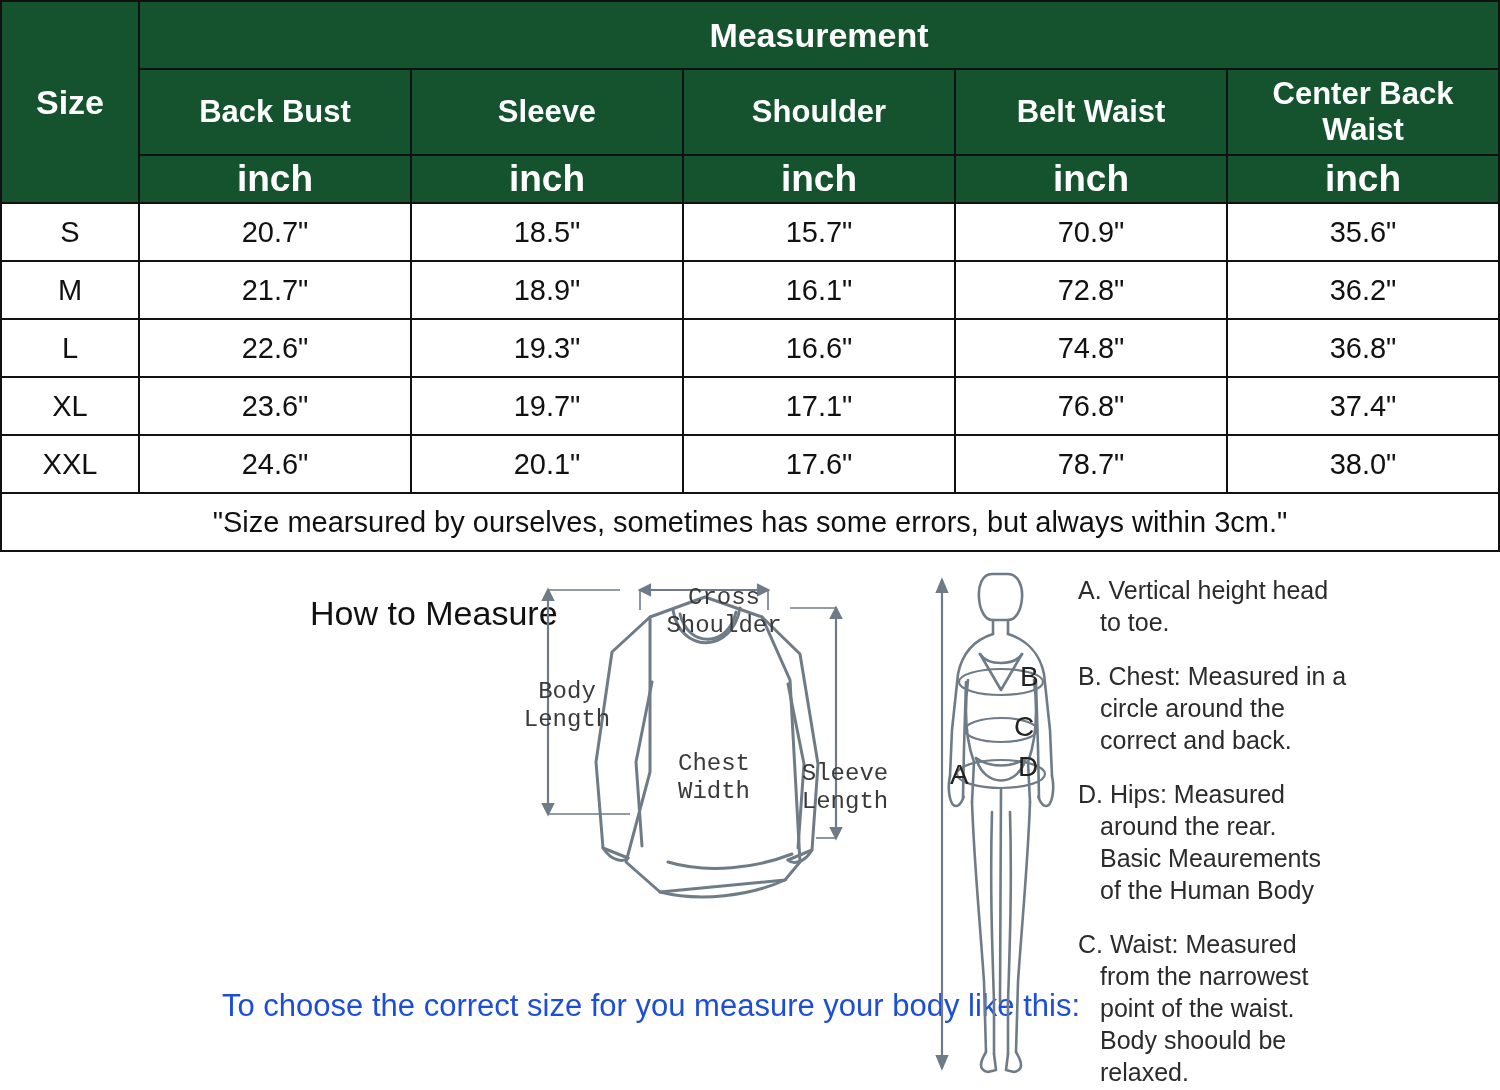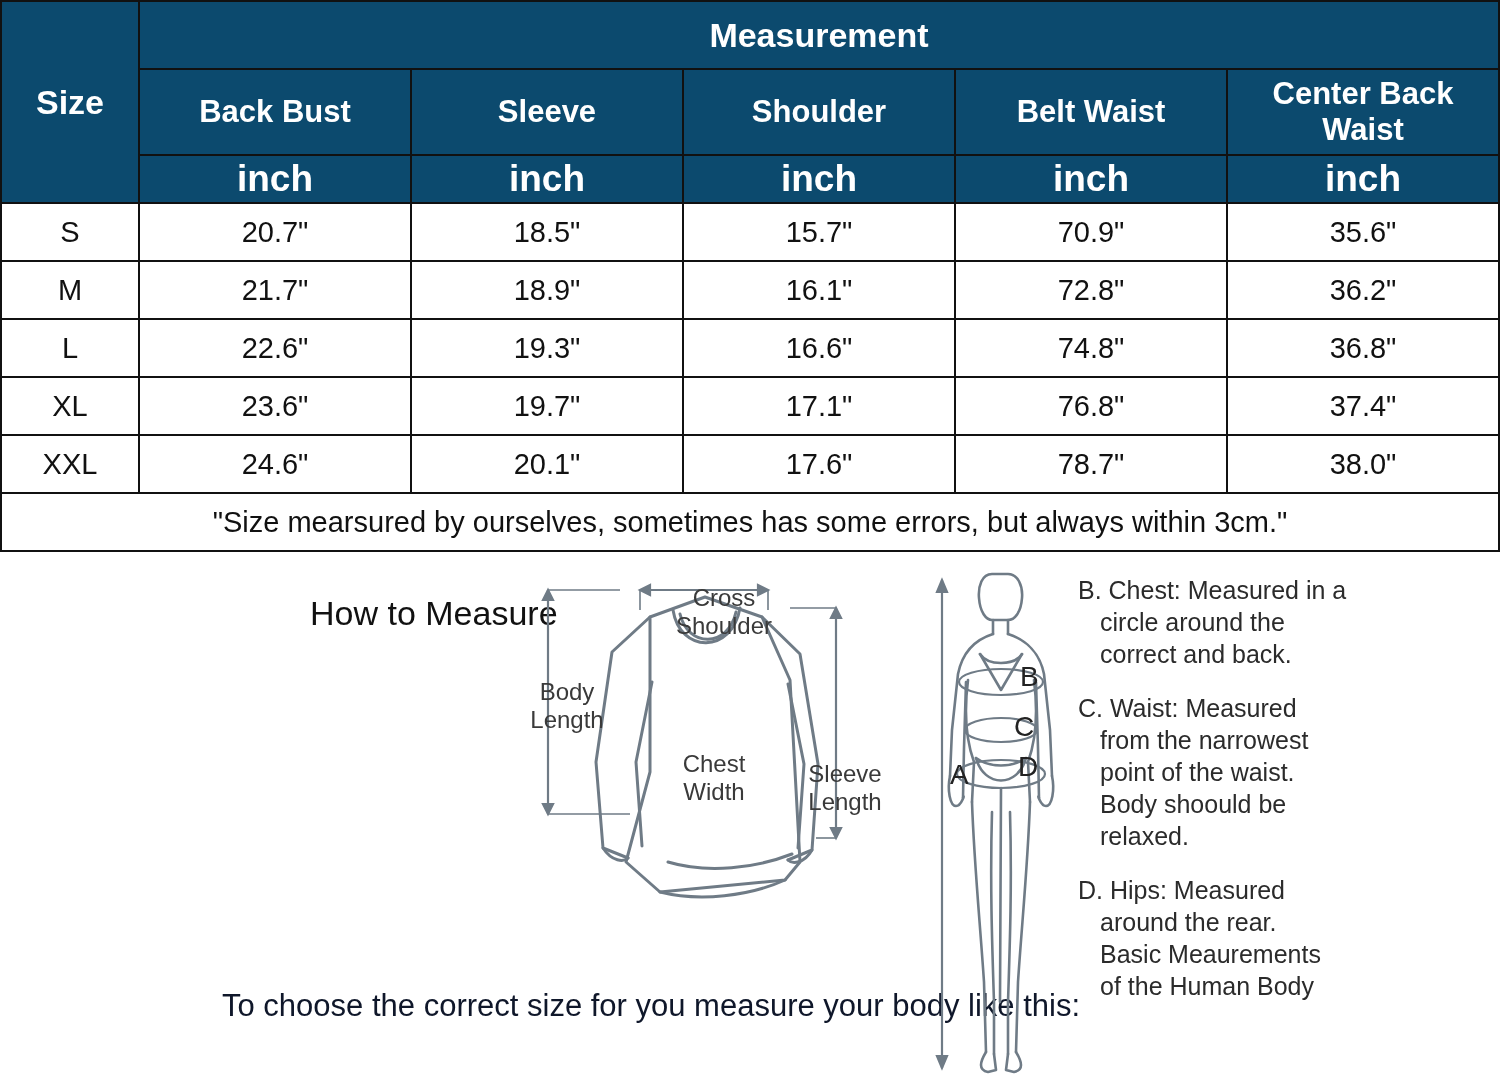--- a/index.html
+++ b/index.html
@@ -23,21 +23,21 @@
     width: 1500px;
   }
   .size-table td, .size-table th {
     border: 2px solid #111111;
     text-align: center;
     vertical-align: middle;
     padding: 0;
     font-weight: bold;
   }
   .hdr-black {
-    background: #0c4a6e;
+    background: #14532d;
     color: #ffffff;
   }
   .cell-size-label {
     font-size: 34px;
     height: 196px;
     width: 136px;
     margin-left: 12px;
   }
   .cell-measurement {
     font-size: 34px;
@@ -83,31 +83,31 @@
     top: 42px;
     font-size: 34px;
     color: #111111;
     font-weight: normal;
   }
   .choose-line {
     position: absolute;
     left: 222px;
     top: 436px;
     font-size: 31px;
-    color: #0f172a;
+    color: #1d4ed8;
     font-weight: normal;
   }
   .lbl {
     position: absolute;
     font-size: 24px;
     color: #3a3a3a;
     line-height: 1.18;
     font-weight: normal;
   }
-  .lbl.center { text-align: center; }
+  .lbl.center { text-align: center; font-family: Liberation Mono, monospace; }
 
   .shirt-svg {
     position: absolute;
     left: 500px;
     top: 10px;
   }
   .body-svg {
     position: absolute;
     left: 930px;
     top: 10px;
@@ -320,32 +320,36 @@
     </g>
   </svg>
 
   <div class="lbl" style="left:1020px; top:108px; font-size:28px; color:#222;">B</div>
   <div class="lbl" style="left:1014px; top:158px; font-size:28px; color:#222;">C</div>
   <div class="lbl" style="left:1018px; top:198px; font-size:28px; color:#222;">D</div>
   <div class="lbl" style="left:950px; top:206px; font-size:28px; color:#222;">A</div>
 
   <div class="notes">
     <div class="note-item">
+      <span>A. Vertical height head</span>
+      <span class="ind">to toe.</span>
+    </div>
+    <div class="note-item">
       <span>B. Chest: Measured in a</span>
       <span class="ind" style="white-space:pre-line;">circle around the
 correct and back.</span>
+    </div>
+    <div class="note-item">
+      <span>D. Hips: Measured</span>
+      <span class="ind" style="white-space:pre-line;">around the rear.
+Basic Meaurements
+of the Human Body</span>
     </div>
     <div class="note-item">
       <span>C. Waist: Measured</span>
       <span class="ind" style="white-space:pre-line;">from the narrowest
 point of the waist.
 Body shoould be
 relaxed.</span>
     </div>
-    <div class="note-item">
-      <span>D. Hips: Measured</span>
-      <span class="ind" style="white-space:pre-line;">around the rear.
-Basic Meaurements
-of the Human Body</span>
-    </div>
   </div>
 
 </div>
 
 </body></html>

